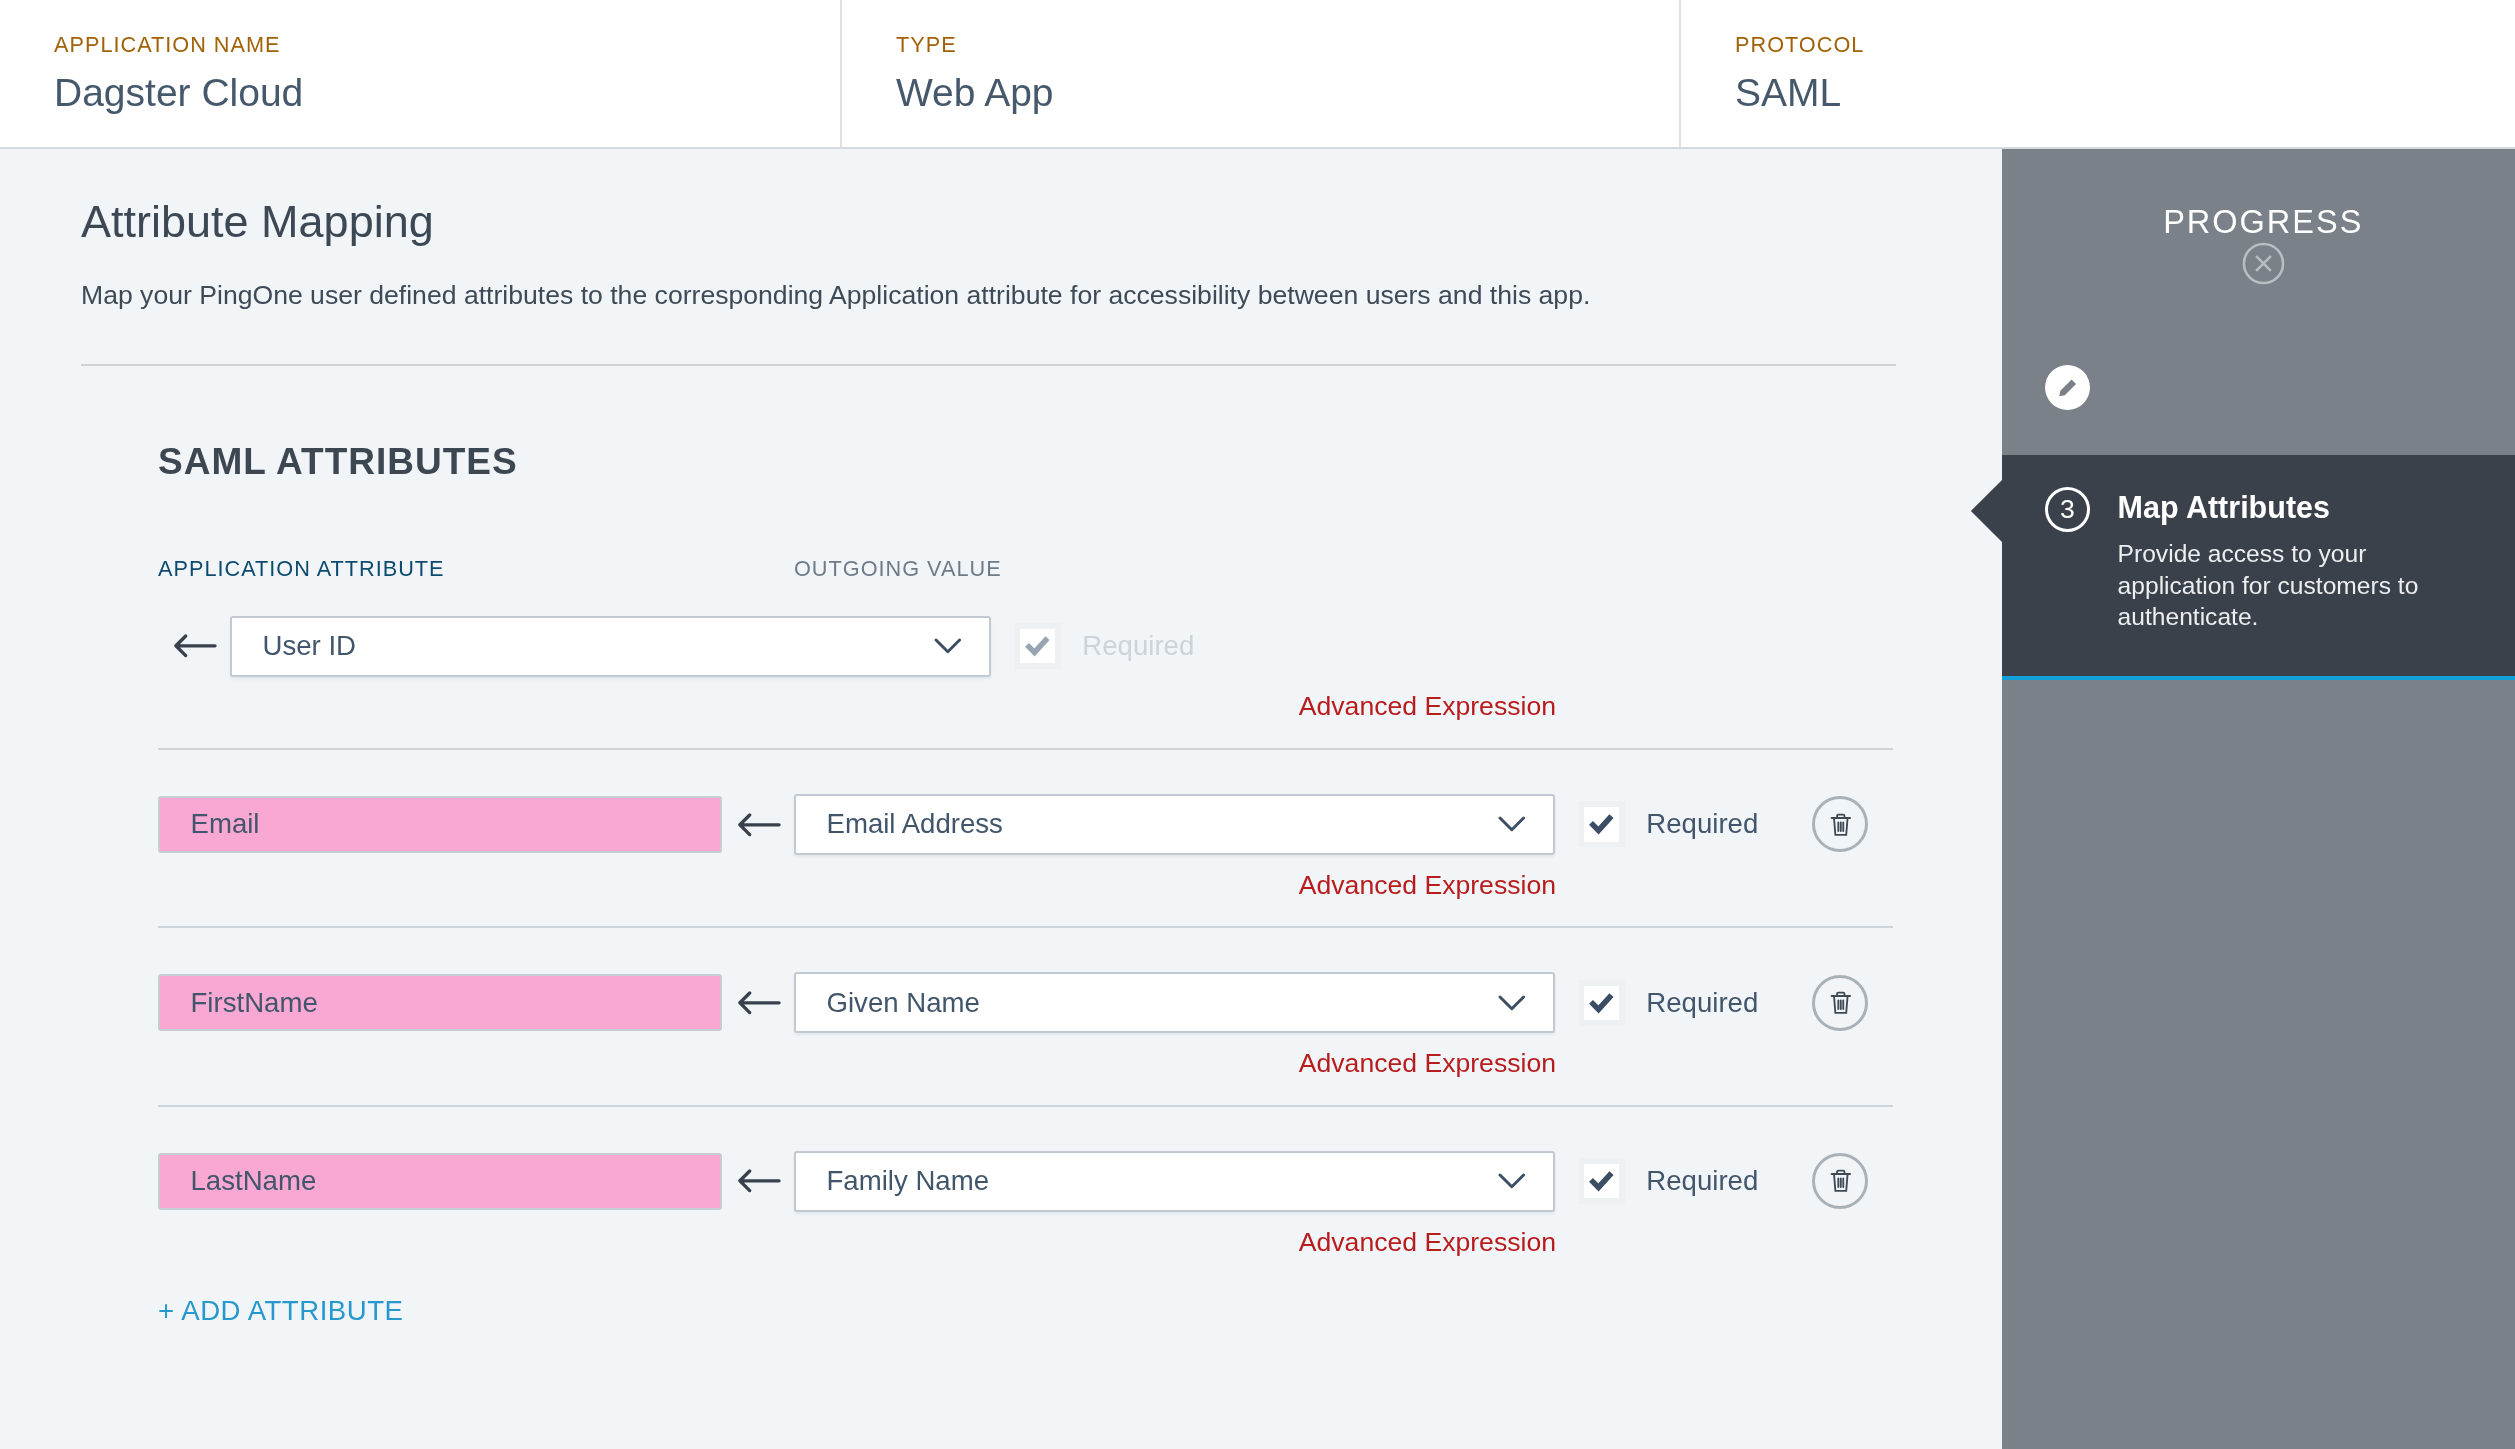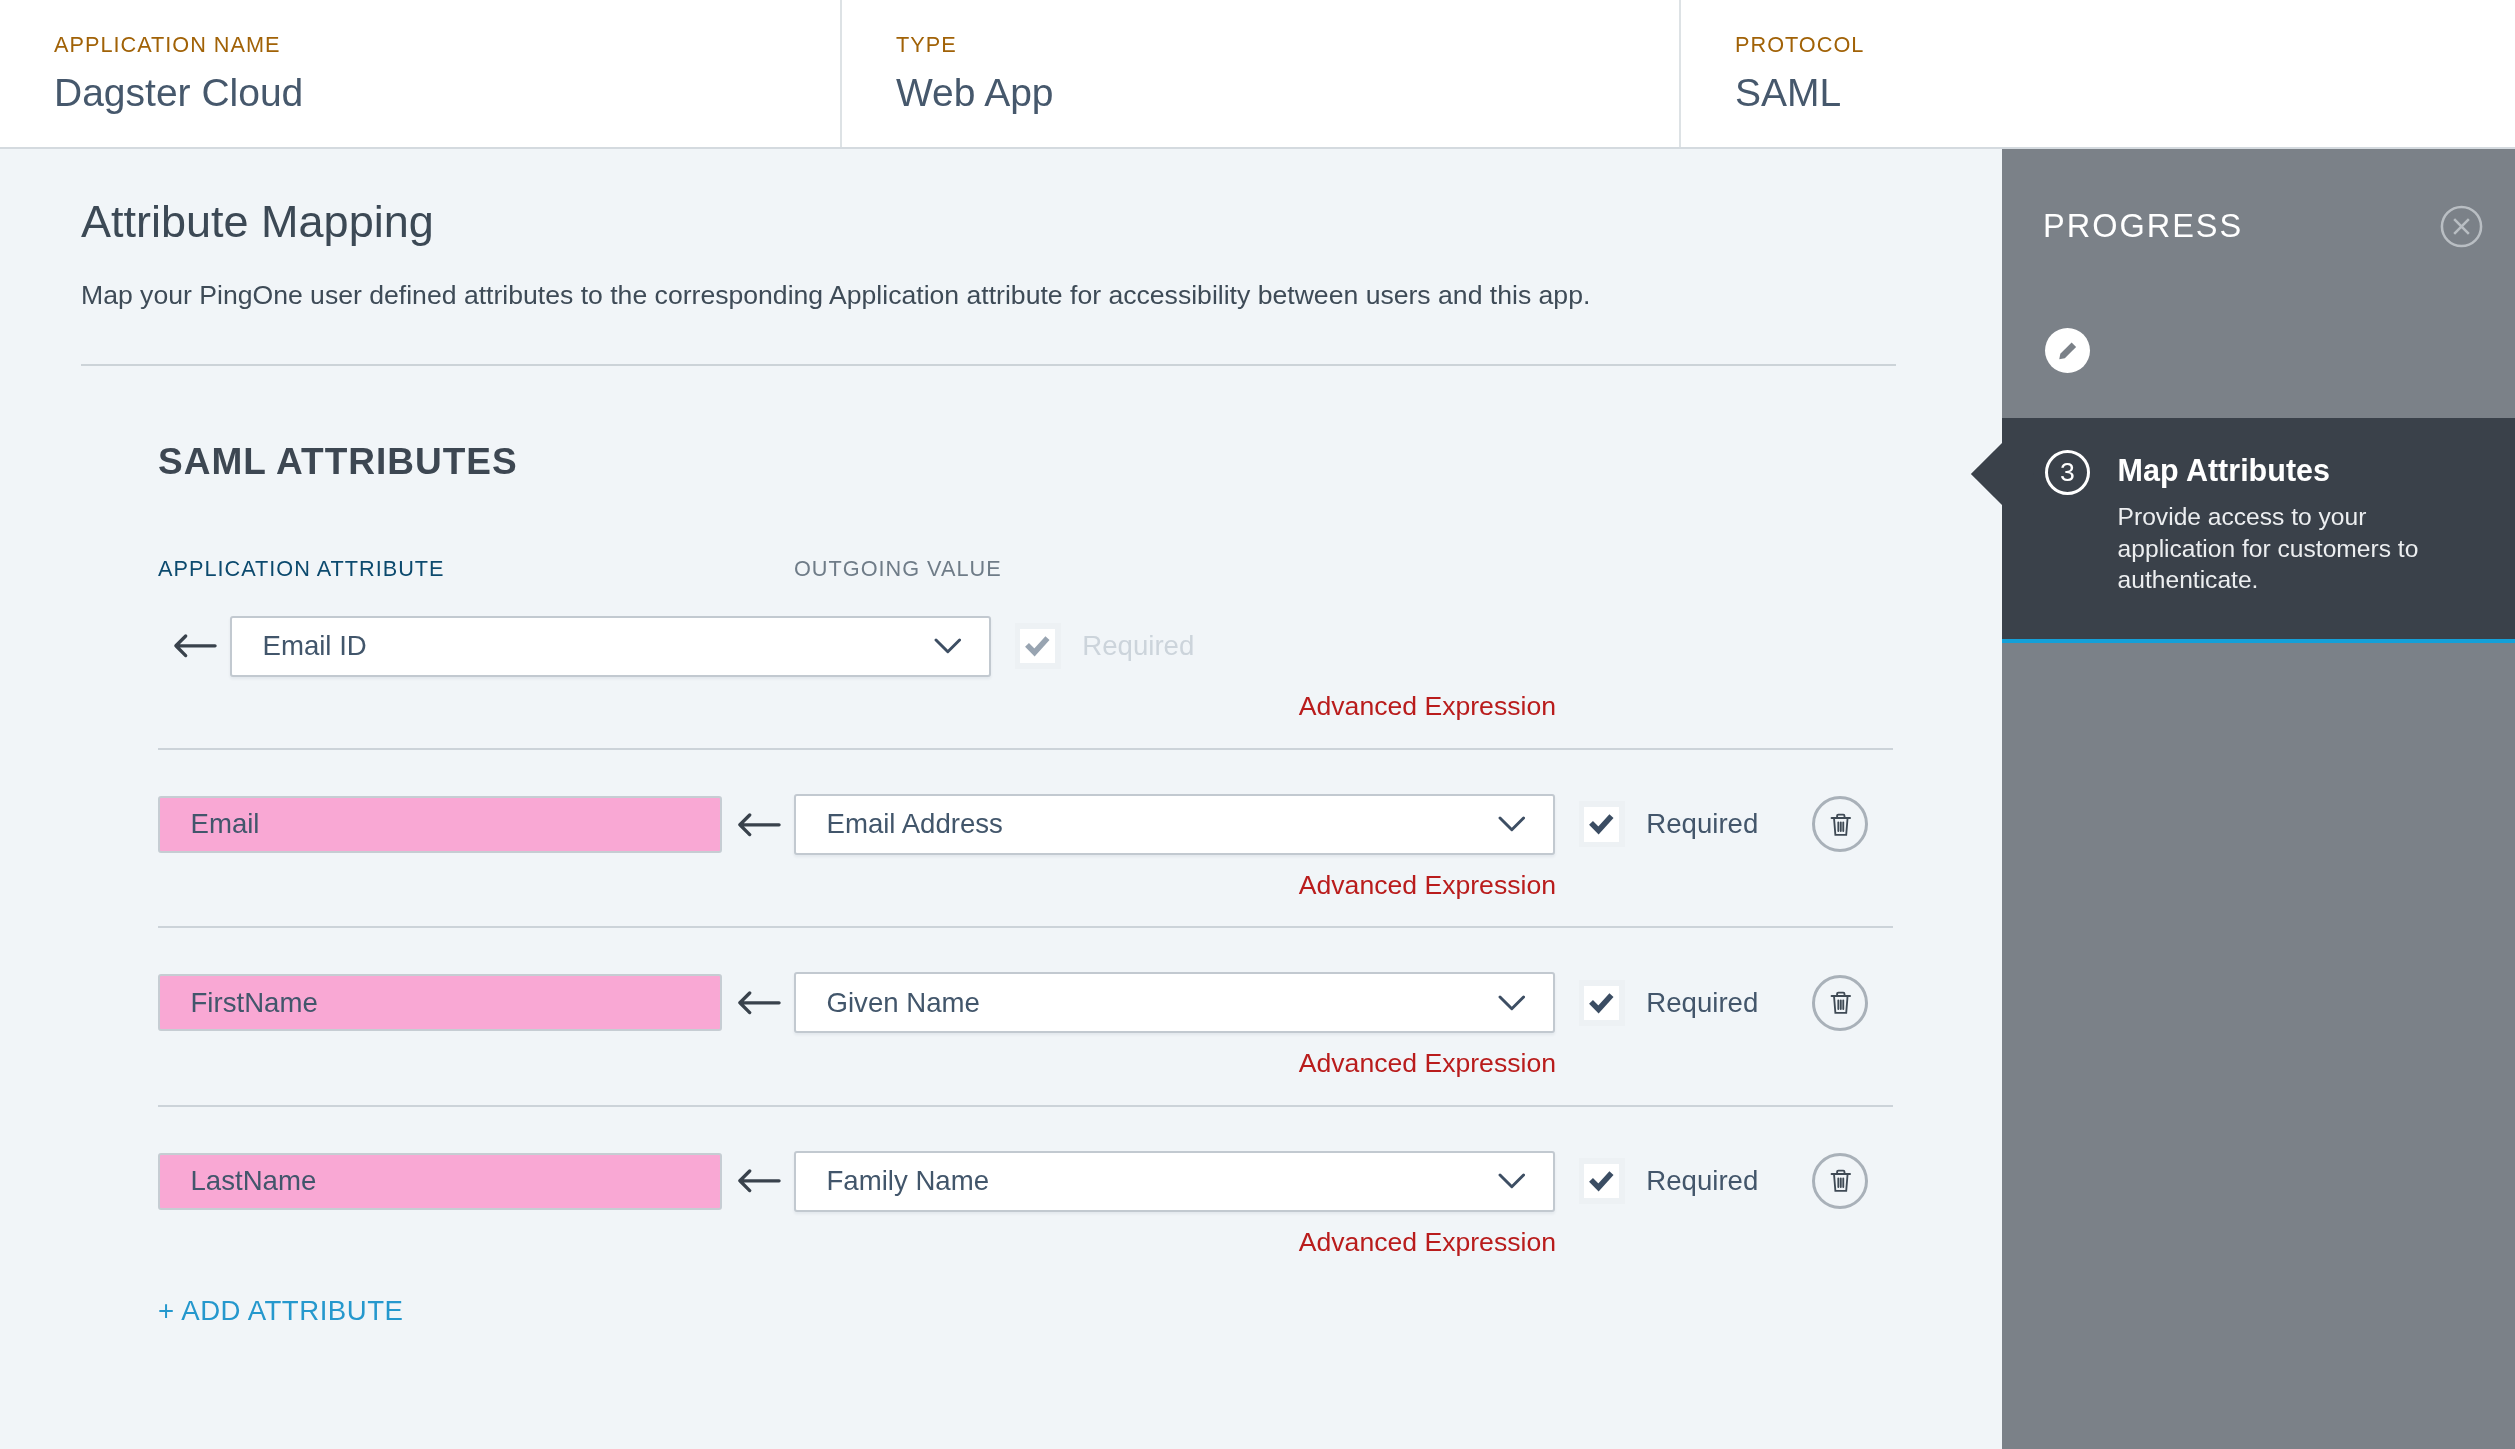--- a/index.html
+++ b/index.html
@@ -60,21 +60,21 @@
     margin-left:auto; margin-right:24.6px; width:56px; height:56px; flex:none;
     border-radius:50%; border:3px solid #a9b1b9; background:transparent; color:#3f4a55;
     display:flex; align-items:center; justify-content:center; cursor:pointer; padding:0;
   }
   .adv-row { margin-top:13.8px; width:1398px; text-align:right; }
   .adv-link { font-size:26.6px; color:#b91c1c; text-decoration:none; cursor:pointer; }
   .add-attr { display:inline-block; margin-top:37px; font-size:27.6px; letter-spacing:0.5px; color:#2598cd; text-decoration:none; cursor:pointer; }
 
   
   .sidebar { width:514px; flex:none; background:#7b8188; color:#fff; }
-  .progress-header { display:flex; align-items:center; justify-content:space-between; padding:55px 32.5px 0 41px; }
+  .progress-header { display:flex; align-items:center; justify-content:space-between; padding:55px 32.5px 0 41px;flex-direction:column; }
   .progress-title { font-size:32.5px; letter-spacing:2px; }
   .close-btn { display:flex; color:#b9bec3; cursor:pointer; background:none; border:none; padding:0; }
 
   .step { display:flex; padding:0 39px 0 43px; margin-top:79px; cursor:pointer; }
   .step.first { margin-top:85px; }
   .step-icon { width:45px; height:45px; border-radius:50%; flex:none; display:flex; align-items:center; justify-content:center; }
   .step-icon.pencil { background:#fff; color:#7b8188; }
   .step-icon.num { display:none; border:3px solid #fff; color:#fff; font-size:26.6px; }
   .step.numbered .num { display:flex; }
   .step-text { margin-left:27.6px; padding-top:3px; }
@@ -124,21 +124,21 @@
 
         <div id="rows">
   <div class="attr-block disabled">
     <div class="attr-row">
       <span class="arrow">
         <svg width="47" height="29.6" viewBox="0 0 48 30" fill="none" stroke="currentColor" stroke-width="3.4" stroke-linecap="round" stroke-linejoin="round">
           <path d="M45 15 H5 M15 5 L5 15 L15 25"></path>
         </svg>
       </span>
       <div class="select">
-        <span>Email ID</span>
+        <span>User ID</span>
         <span class="chev">
           <svg width="27.6" height="16.7" viewBox="0 0 28 17" fill="none" stroke="currentColor" stroke-width="3" stroke-linecap="round" stroke-linejoin="round">
             <path d="M2 2 L14 14 L26 2"></path>
           </svg>
         </span>
       </div>
       <span class="cb-frame">
         <span class="cb-box">
           <svg width="26.6" height="26.6" viewBox="0 0 24 24" fill="none" stroke="currentColor" stroke-width="5" stroke-linecap="square">
             <path d="M4.5 12.5 L9.5 17.5 L19.5 6.5"></path>

